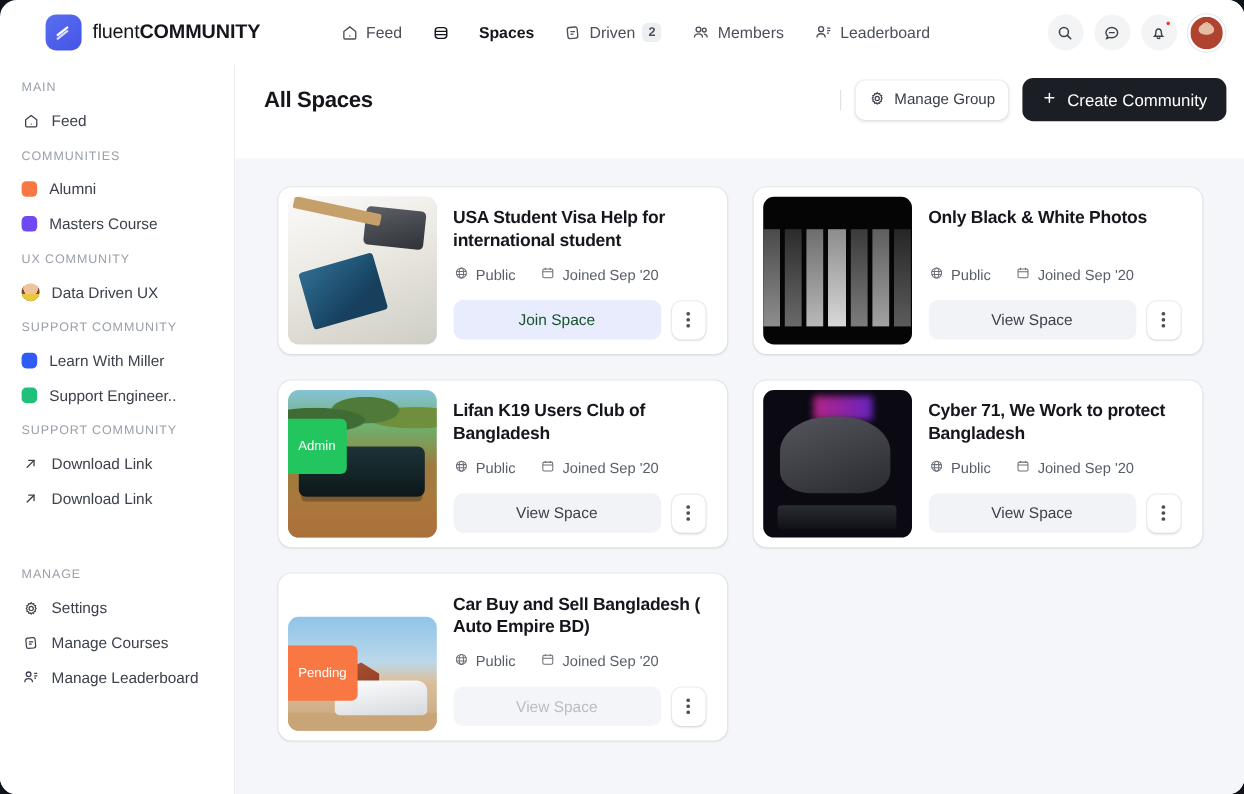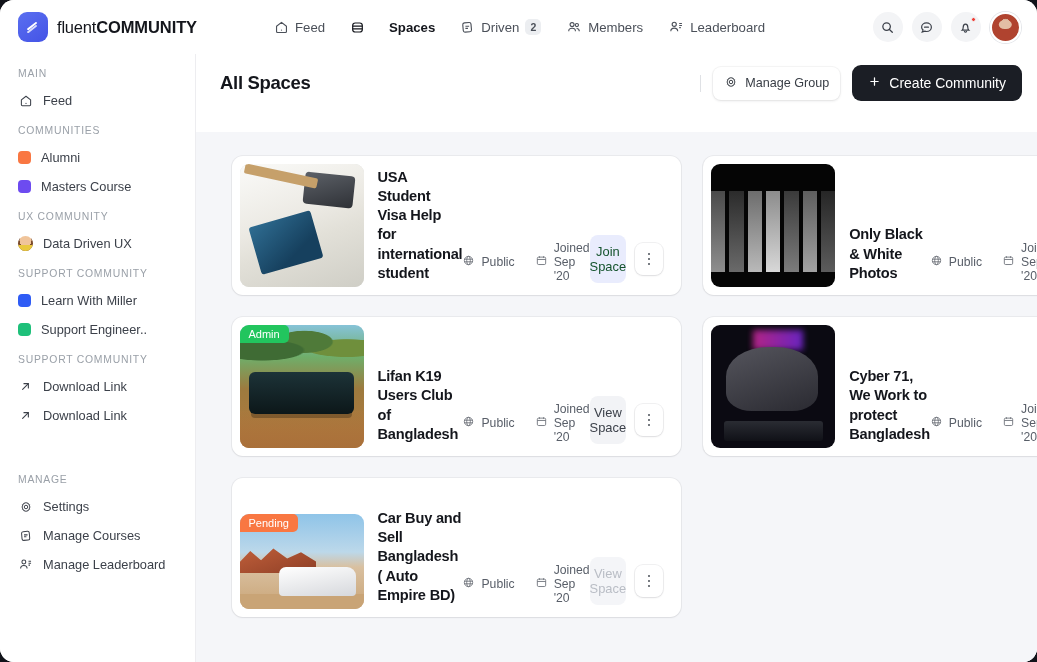--- a/index.html
+++ b/index.html
@@ -16,21 +16,21 @@
     overflow: hidden;
     display: flex; flex-direction: column;
   }
 
   
   .header {
     height: 54px; flex: 0 0 54px;
     background: #ffffff;
     display: flex; align-items: center;
     padding: 0 16px 0 18px;
-    position: relative; z-index: 5;
+    position: relative; z-index: 5; margin-left: 20px;
   }
   .brand { display: flex; align-items: center; gap: 9px; width: 300px; }
   .brand-logo {
     width: 30px; height: 30px; border-radius: 9px;
     background: linear-gradient(145deg,#5a6ff0,#4453e6);
     display: flex; align-items: center; justify-content: center;
   }
   .brand-text { font-size: 16.5px; color: #14161c; letter-spacing: -.2px; }
   .brand-text .thin { font-weight: 400; }
   .brand-text .bold { font-weight: 700; letter-spacing: -.1px; }
@@ -143,28 +143,27 @@
     background: #ffffff; border-radius: 11px;
     box-shadow: 0 1px 2px rgba(20,22,28,.06), 0 0 0 1px rgba(20,22,28,.05);
     padding: 8px; display: flex; gap: 14px; align-items: stretch;
     height: 139px;
   }
   .thumb {
     width: 124px; flex: 0 0 124px; border-radius: 9px;
     overflow: hidden; position: relative;
   }
   .badge {
-    position: absolute; top: 0; left: 0;
+    position: absolute; top: 24px; left: 0;
     font-size: 11px; color: #fff; font-weight: 500;
-    padding: 3px 9px; border-radius: 0 5px 5px 0;
+    padding: 17px 9px; border-radius: 0 5px 5px 0;
   }
   .cardbody {
-    flex: 1; min-width: 0; display: flex; flex-direction: row;
+    flex: 1; min-width: 0; display: flex; flex-direction: column;
     padding: 9px 10px 4px 0;
-    align-items: flex-end;
   }
   .cardtitle {
     font-size: 14.6px; font-weight: 700; color: #14161c;
     line-height: 1.32; letter-spacing: -.2px;
   }
   .meta { display: flex; align-items: center; gap: 20px; margin-top: auto; }
   .metaitem { display: flex; align-items: center; gap: 6px; font-size: 12.2px; color: #585e68; }
   .actions { display: flex; align-items: center; gap: 9px; margin-top: 13px; }
   .spacebtn {
     flex: 1; text-align: center; border-radius: 8px;

